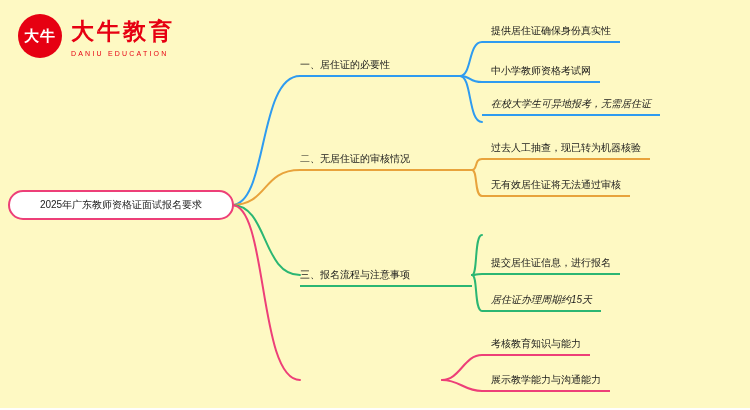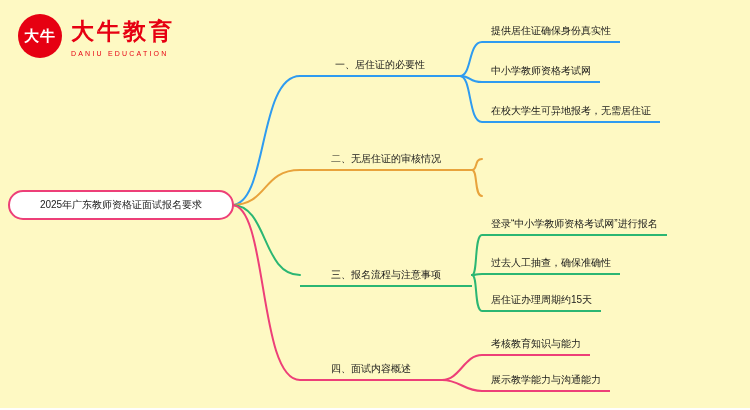--- a/index.html
+++ b/index.html
@@ -19,28 +19,28 @@
   .brand-en { font-size:7px; letter-spacing:2.2px; margin-top:3px; }
 
   
   .root-node { position:absolute; left:8px; top:190px; width:226px; height:30px;
                line-height:26px; text-align:center; border:2px solid #ccc;
                border-radius:15px; font-size:10px; background:#fff; white-space:nowrap; }
 
   
   .node { position:absolute; height:22px; line-height:19px; font-size:10px;
           border-bottom:2px solid #ccc; white-space:nowrap; background:transparent; }
-  .branch { left:300px; text-align:center; }
+  .branch { left:300px; }
   .branch.i0 { top:55px;  width:160px; }
   .branch.i1 { top:149px; width:172px; }
   .branch.i2 { top:265px; width:172px; }
   .branch.i3 { top:359px; width:142px; }
 
   .leaf { left:482px; padding:0 9px; }
-  .leaf.y0 { top:21px; }  .leaf.y1 { top:61px; }  .leaf.y2 { top:101px; }
+  .leaf.y0 { top:21px; }  .leaf.y1 { top:61px; }  .leaf.y2 { top:94px;font-style:italic; }
   .leaf.y3 { top:138px; } .leaf.y4 { top:175px; }
   .leaf.y5 { top:214px; } .leaf.y6 { top:253px; } .leaf.y7 { top:290px; }
   .leaf.y8 { top:334px; } .leaf.y9 { top:370px; }
 </style>
 </head>
 <body>
 
 <div class="stage">
 
   <svg class="lines" viewBox="0 0 750 410">
@@ -75,24 +75,24 @@
     </div>
   </div>
 
   <div class="root-node" style="border-color: rgb(237, 63, 120);">
     <span>2025年广东教师资格证面试报名要求</span>
   </div>
 
   <div class="node branch i0" style="border-bottom-color: rgb(46, 155, 240);">一、居住证的必要性</div>
   <div class="node branch i1" style="border-bottom-color: rgb(232, 163, 60);">二、无居住证的审核情况</div>
   <div class="node branch i2" style="border-bottom-color: rgb(43, 182, 115);">三、报名流程与注意事项</div>
-  <div class="node branch i3" style="border-bottom-color: rgb(237, 63, 120);">四、面试内容概述</div>
 
   <div class="node leaf y0" style="border-bottom-color: rgb(46, 155, 240);">提供居住证确保身份真实性</div>
   <div class="node leaf y1" style="border-bottom-color: rgb(46, 155, 240);">中小学教师资格考试网</div>
   <div class="node leaf y2" style="border-bottom-color: rgb(46, 155, 240);">在校大学生可异地报考，无需居住证</div>
-  <div class="node leaf y5" style="border-bottom-color: rgb(43, 182, 115);">登录“中小学教师资格考试网”进行报名</div>
-  <div class="node leaf y6" style="border-bottom-color: rgb(43, 182, 115);">过去人工抽查，确保准确性</div>
-  <div class="node leaf y7" style="border-bottom-color: rgb(43, 182, 115);">居住证办理周期约15天</div>
+  <div class="node leaf y3" style="border-bottom-color: rgb(232, 163, 60);">过去人工抽查，现已转为机器核验</div>
+  <div class="node leaf y4" style="border-bottom-color: rgb(232, 163, 60);">无有效居住证将无法通过审核</div>
+  <div class="node leaf y6" style="border-bottom-color: rgb(43, 182, 115);">提交居住证信息，进行报名</div>
+  <div class="node leaf y7" style="border-bottom-color: rgb(43, 182, 115); font-style: italic;">居住证办理周期约15天</div>
   <div class="node leaf y9" style="border-bottom-color: rgb(237, 63, 120);">展示教学能力与沟通能力</div>
   <div class="node leaf y8" style="border-bottom-color: rgb(237, 63, 120);">考核教育知识与能力</div>
 
 </div>
 
 </body></html>

